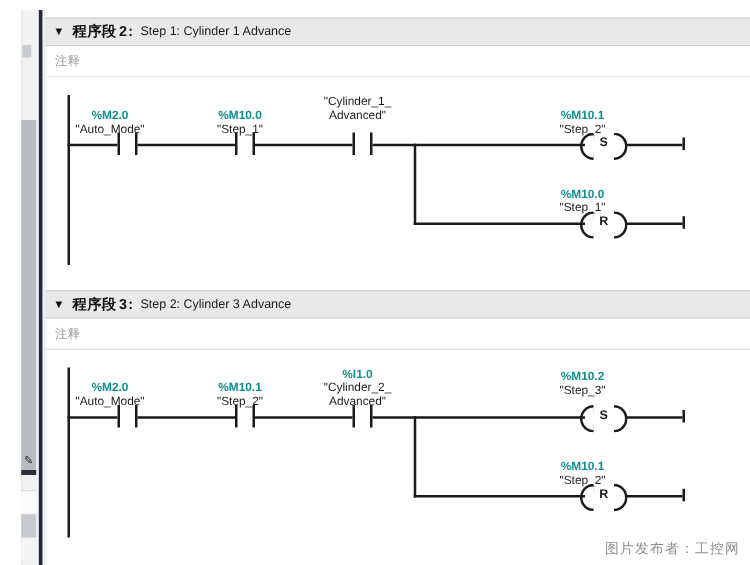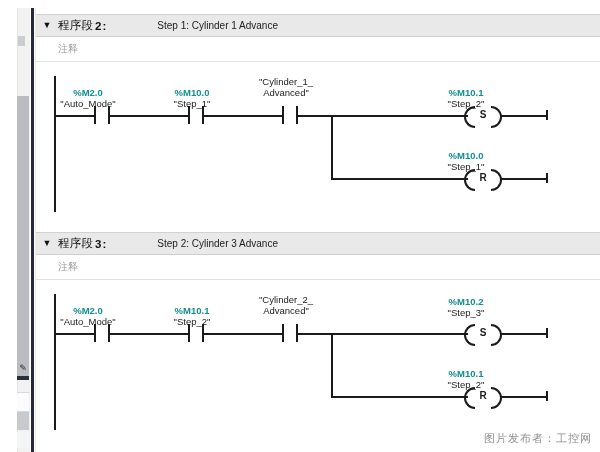--- a/index.html
+++ b/index.html
@@ -33,34 +33,34 @@
   .nw-header{
     position:relative;height:21px;background:#e9e9e9;
     border-top:1px solid #d2d2d2;border-bottom:1px solid #cfcfcf;
     display:flex;align-items:center;
   }
   .collapse{
     width:22px;height:21px;display:flex;align-items:center;justify-content:center;
     color:#111;font-size:9px;line-height:1;cursor:pointer;
   }
   .nw-title{
-    font-weight:normal;font-size:11.5px;color:#111;
+    font-weight:bold;font-size:11.5px;color:#111;
     letter-spacing:.2px;white-space:nowrap;
   }
   .nw-num{font-weight:bold;font-size:11.5px;color:#111;margin-left:2px;}
   .nw-colon{font-weight:bold;font-size:11.5px;color:#111;margin:0 6px 0 1px;}
-  .nw-desc{font-size:10px;color:#1a1a1a;white-space:nowrap;margin-left:45px;}
+  .nw-desc{font-size:10px;color:#1a1a1a;white-space:nowrap;}
 
   .nw-comment{
     position:relative;height:24px;background:#fff;
     border-bottom:1px solid #e2e2e2;
     display:flex;align-items:center;
   }
   .nw-comment .ctext{
-    margin-left:22px;font-size:10px;color:#9b9b9b;
+    margin-left:8px;font-size:10px;color:#9b9b9b;
   }
 
   .nw-body{position:relative;background:#fff;}
 
   
   .rail{position:absolute;background:#1b1b1b;}
   .wire-h{position:absolute;height:2px;background:#1b1b1b;}
   .wire-v{position:absolute;width:2px;background:#1b1b1b;}
 
   
@@ -210,20 +210,21 @@
 
       <div class="operand" style="left:-8px;top:25px;">
         <div class="addr">%M2.0</div>
         <div class="sym">"Auto_Mode"</div>
       </div>
       <div class="operand" style="left:96px;top:25px;">
         <div class="addr">%M10.1</div>
         <div class="sym">"Step_2"</div>
       </div>
       <div class="operand" style="left:190px;top:14px;">
+        <div class="addr">%I1.0</div>
         <div class="sym">"Cylinder_2_</div>
         <div class="sym2">Advanced"</div>
       </div>
 
       <div class="wire-h" style="left:18px;top:53px;width:40px;"></div>
       <div class="wire-h" style="left:74px;top:53px;width:78px;"></div>
       <div class="wire-h" style="left:168px;top:53px;width:78px;"></div>
       <div class="wire-h" style="left:262px;top:53px;width:170px;"></div>
 
       <div class="contact" style="left:58px;top:44px;">

